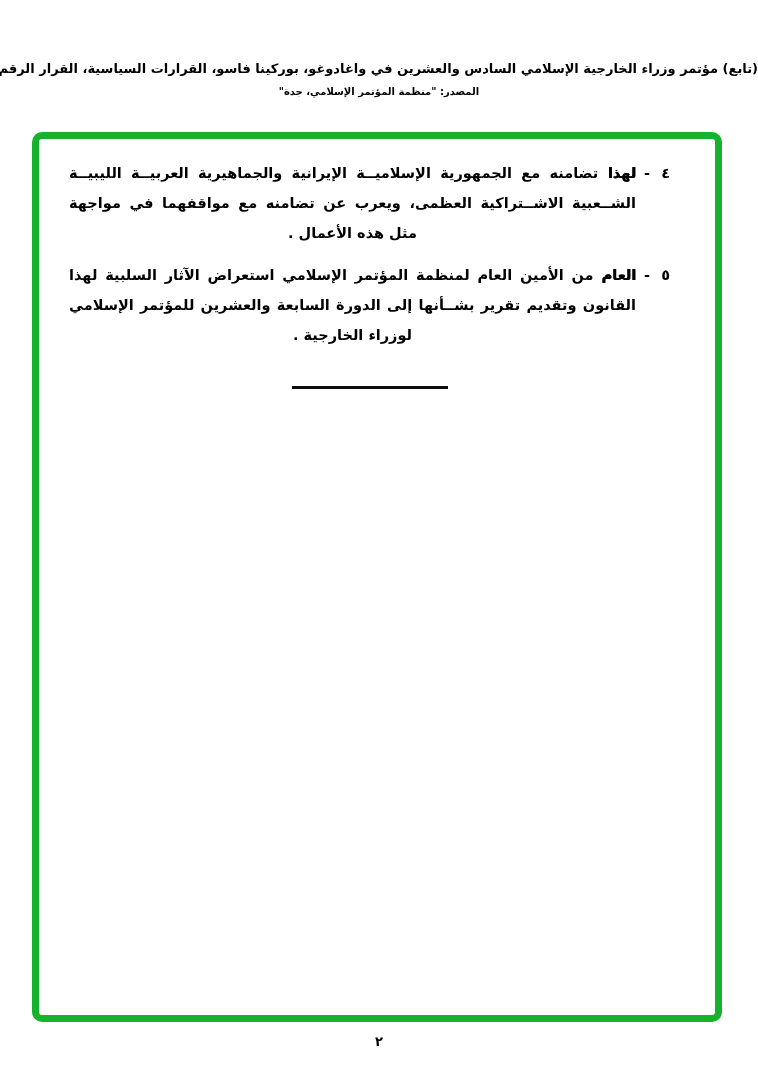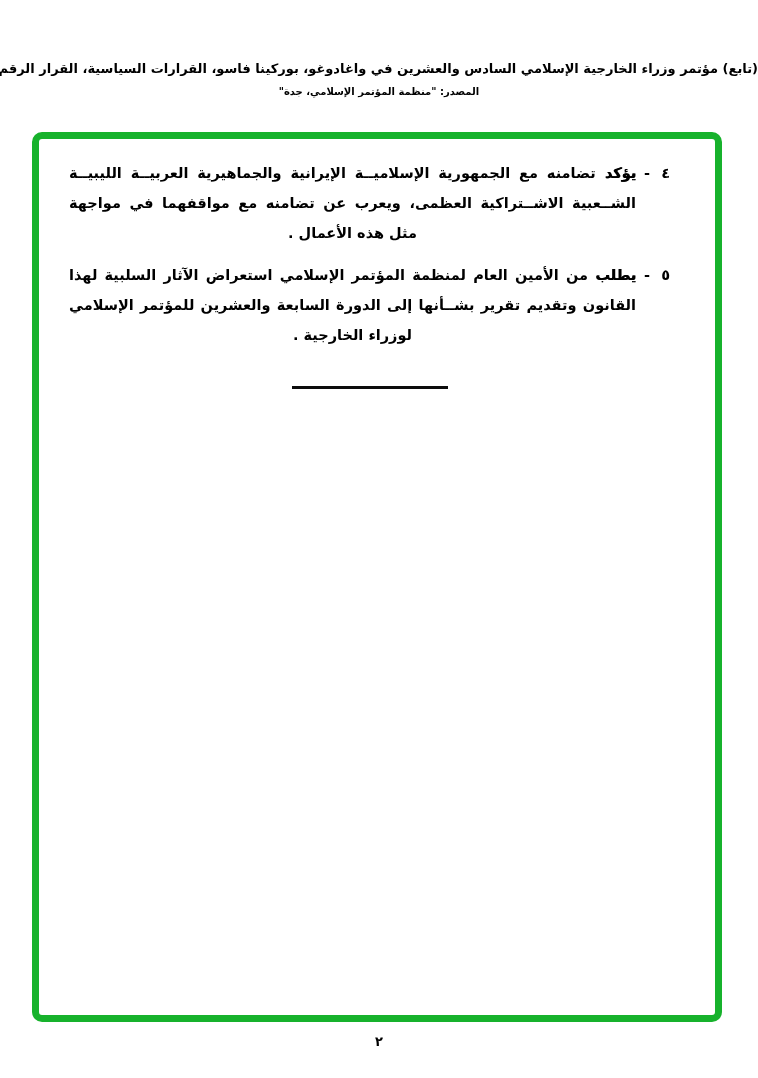--- a/index.html
+++ b/index.html
@@ -109,29 +109,29 @@
   </div>
 
   <div class="border-box" style="border-color: rgb(23, 178, 44);">
     <div class="box-content">
 
       <div class="decision-item">
         <div class="item-marker">
           <span>٤</span>
           <span>-</span>
         </div>
-        <div class="item-para"><span class="item-lead">يؤكد</span> <span>تضامنه مع الجمهورية الإسلاميــة الإيرانية والجماهيرية العربيــة الليبيــة الشــعبية الاشــتراكية العظمى، ويعرب عن تضامنه مع مواقفهما في مواجهة مثل هذه الأعمال .</span></div>
+        <div class="item-para"><span class="item-lead">لهذا</span> <span>تضامنه مع الجمهورية الإسلاميــة الإيرانية والجماهيرية العربيــة الليبيــة الشــعبية الاشــتراكية العظمى، ويعرب عن تضامنه مع مواقفهما في مواجهة مثل هذه الأعمال .</span></div>
       </div>
 
       <div class="decision-item">
         <div class="item-marker">
           <span>٥</span>
           <span>-</span>
         </div>
-        <div class="item-para"><span class="item-lead">يطلب</span> <span>من الأمين العام لمنظمة المؤتمر الإسلامي استعراض الآثار السلبية لهذا القانون وتقديم تقرير بشــأنها إلى الدورة السابعة والعشرين للمؤتمر الإسلامي لوزراء الخارجية .</span></div>
+        <div class="item-para"><span class="item-lead">العام</span> <span>من الأمين العام لمنظمة المؤتمر الإسلامي استعراض الآثار السلبية لهذا القانون وتقديم تقرير بشــأنها إلى الدورة السابعة والعشرين للمؤتمر الإسلامي لوزراء الخارجية .</span></div>
       </div>
 
       <div class="separator-rule"></div>
 
     </div>
   </div>
 
   <div class="page-footer">
     <span class="page-number">٢</span>
   </div>

